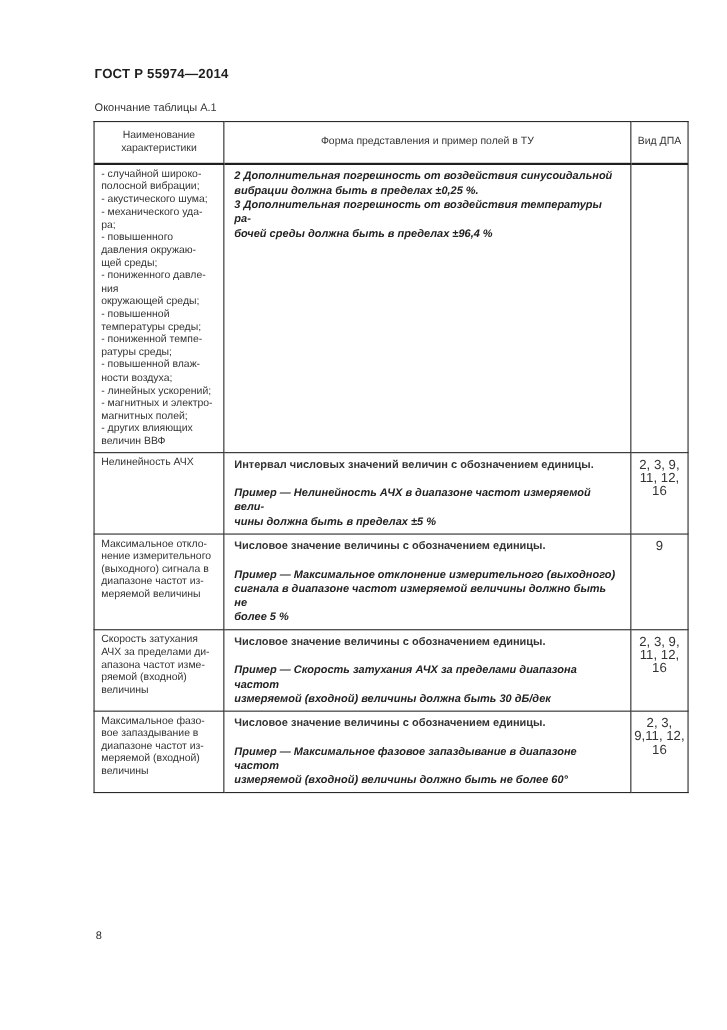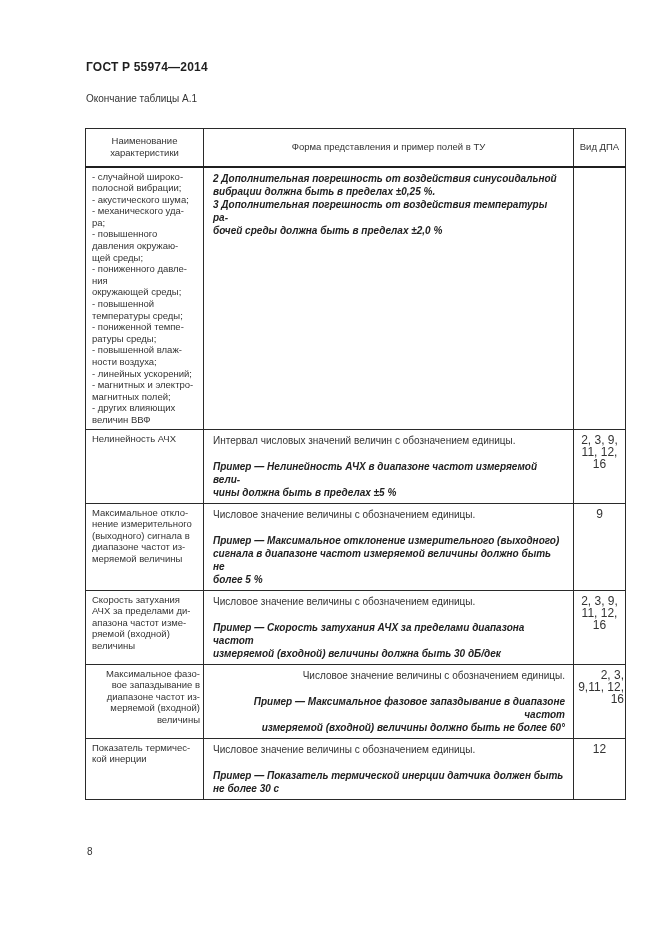--- a/index.html
+++ b/index.html
@@ -29,21 +29,21 @@
   .table-caption {
     position: absolute;
     left: 76px;
     top: 93px;
     font-size: 10px;
     color: #333333;
   }
   table.gost {
     position: absolute;
     left: 75px;
-    top: 128px;
+    top: 110px;
     width: 540px;
     border-collapse: collapse;
     table-layout: fixed;
   }
   table.gost col.c1 { width: 118px; }
   table.gost col.c2 { width: 370px; }
   table.gost col.c3 { width: 52px; }
   table.gost th, table.gost td {
     border: 1px solid #2a2a2a;
     vertical-align: top;
@@ -69,20 +69,21 @@
     color: #333333;
   }
   .cell-form {
     padding: 4px 8px 4px 9px;
     font-size: 10px;
     line-height: 13px;
     color: #333333;
   }
   .form-intro {
     white-space: pre-line;
+    font-weight: bold;
   }
   .form-example {
     white-space: pre-line;
     font-weight: bold;
     font-style: italic;
     margin-top: 13px;
     color: #222222;
   }
   .form-example.no-intro {
     margin-top: 0;
@@ -93,21 +94,21 @@
     text-align: center;
     padding: 4px 1px;
     white-space: pre-line;
     color: #333333;
   }
   tr.r1 td { height: 251px; }
   tr.r2 td { height: 56px; }
   tr.r3 td { height: 68px; }
   tr.r4 td { height: 64px; }
   tr.r5 td { height: 40px; }
-  tr.r6 td { height: 62px; text-align: right; }
+  tr.r6 td { height: 62px; }
   tr.r7 td { height: 51px; }
   tr.note-row td {
     height: 39px;
     font-size: 9.5px;
     line-height: 13px;
     padding: 4px 6px 4px 6px;
     text-indent: 20px;
     white-space: pre-line;
     color: #333333;
   }
@@ -162,21 +163,21 @@
 ности воздуха;
 - линейных ускорений;
 - магнитных и электро-
 магнитных полей;
 - других влияющих
 величин ВВФ</td>
         <td class="cell-form">
           <div class="form-example no-intro">2 Дополнительная погрешность от воздействия синусоидальной
 вибрации должна быть в пределах ±0,25 %.
 3 Дополнительная погрешность от воздействия температуры ра-
-бочей среды должна быть в пределах ±2,0 %</div>
+бочей среды должна быть в пределах ±96,4 %</div>
         </td>
         <td class="cell-vid"></td>
       </tr>
       <tr class="r2">
         <td class="cell-name">Нелинейность АЧХ</td>
         <td class="cell-form">
           <div class="form-intro">Интервал числовых значений величин с обозначением единицы.</div>
           <div class="form-example">Пример — Нелинейность АЧХ в диапазоне частот измеряемой вели-
 чины должна быть в пределах ±5 %</div>
         </td>
@@ -219,28 +220,18 @@
 величины</td>
         <td class="cell-form">
           <div class="form-intro">Числовое значение величины с обозначением единицы.</div>
           <div class="form-example">Пример — Максимальное фазовое запаздывание в диапазоне частот
 измеряемой (входной) величины должно быть не более 60°</div>
         </td>
         <td class="cell-vid">2, 3,
 9,11, 12,
 16</td>
       </tr>
-      <tr class="r7">
-        <td class="cell-name">Показатель термичес-
-кой инерции</td>
-        <td class="cell-form">
-          <div class="form-intro">Числовое значение величины с обозначением единицы.</div>
-          <div class="form-example">Пример — Показатель термической инерции датчика должен быть
-не более 30 с</div>
-        </td>
-        <td class="cell-vid">12</td>
-      </tr>
     </tbody>
   </table>
 
   <div class="page-number">8</div>
 
 </div>
 
 </body></html>

